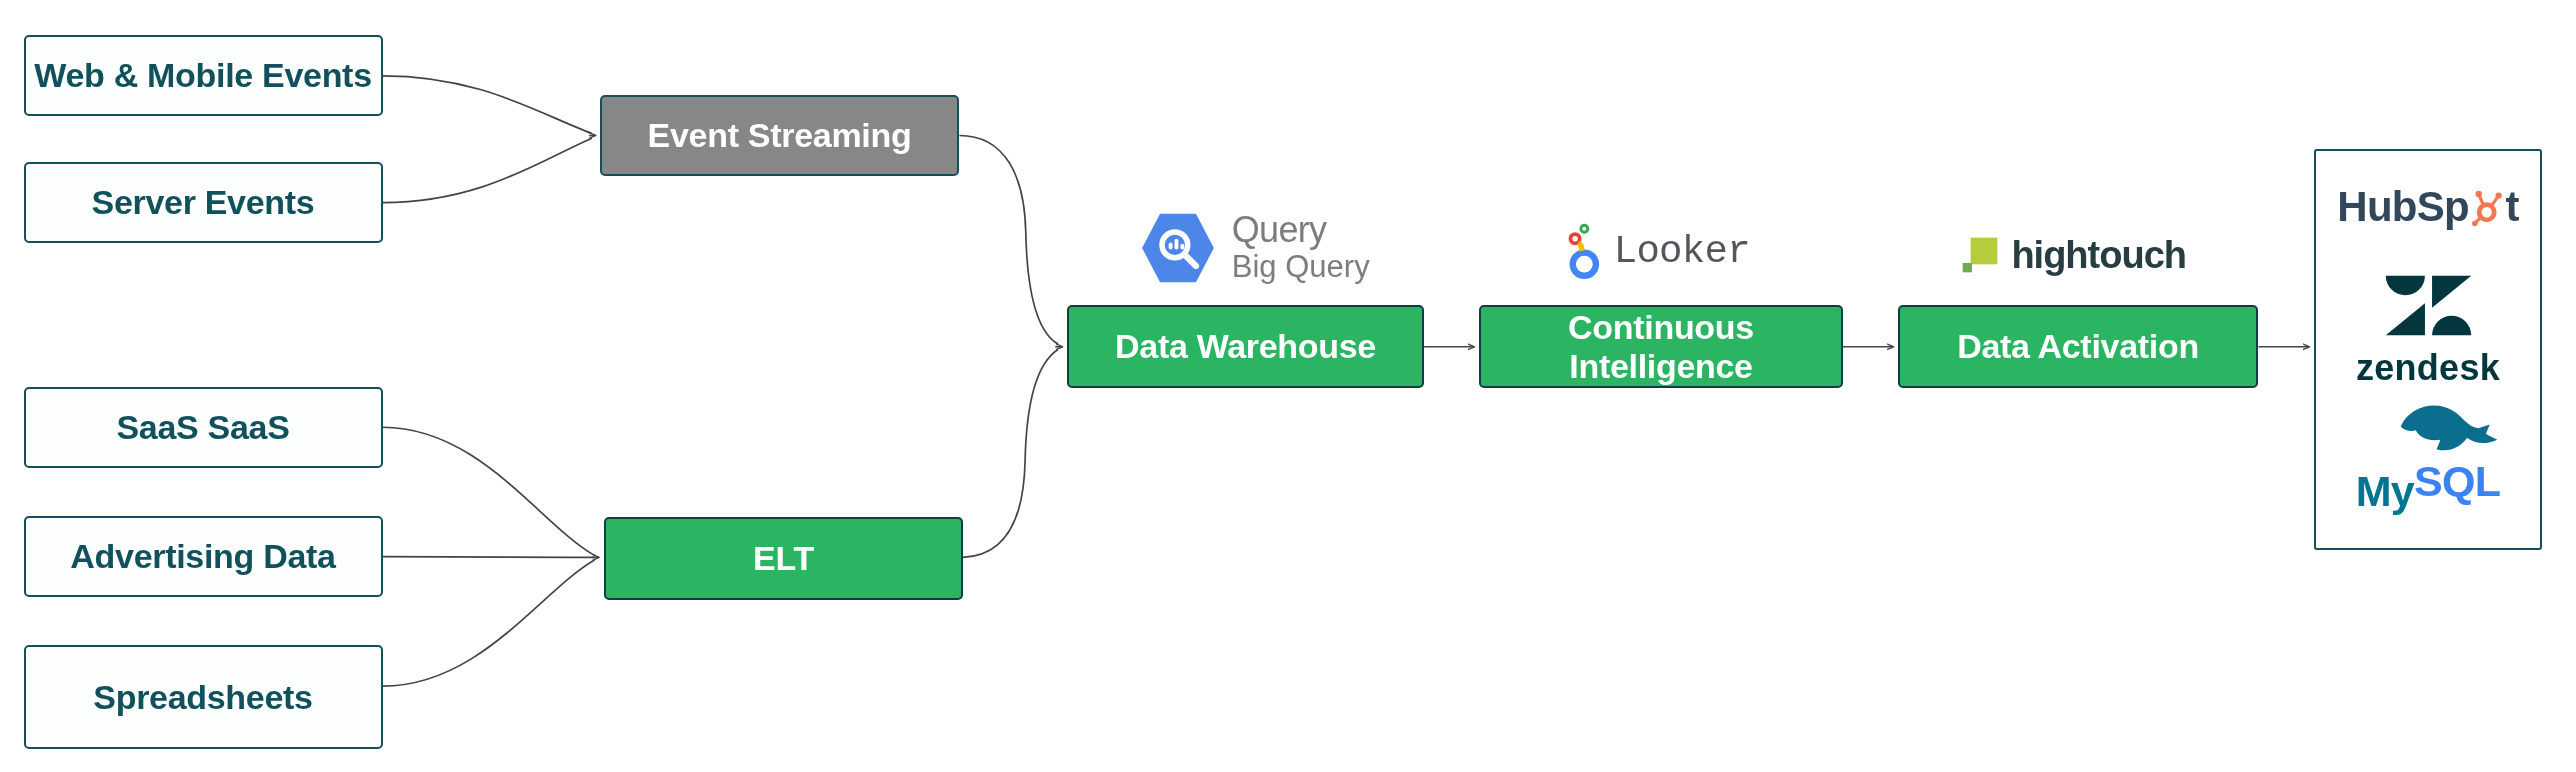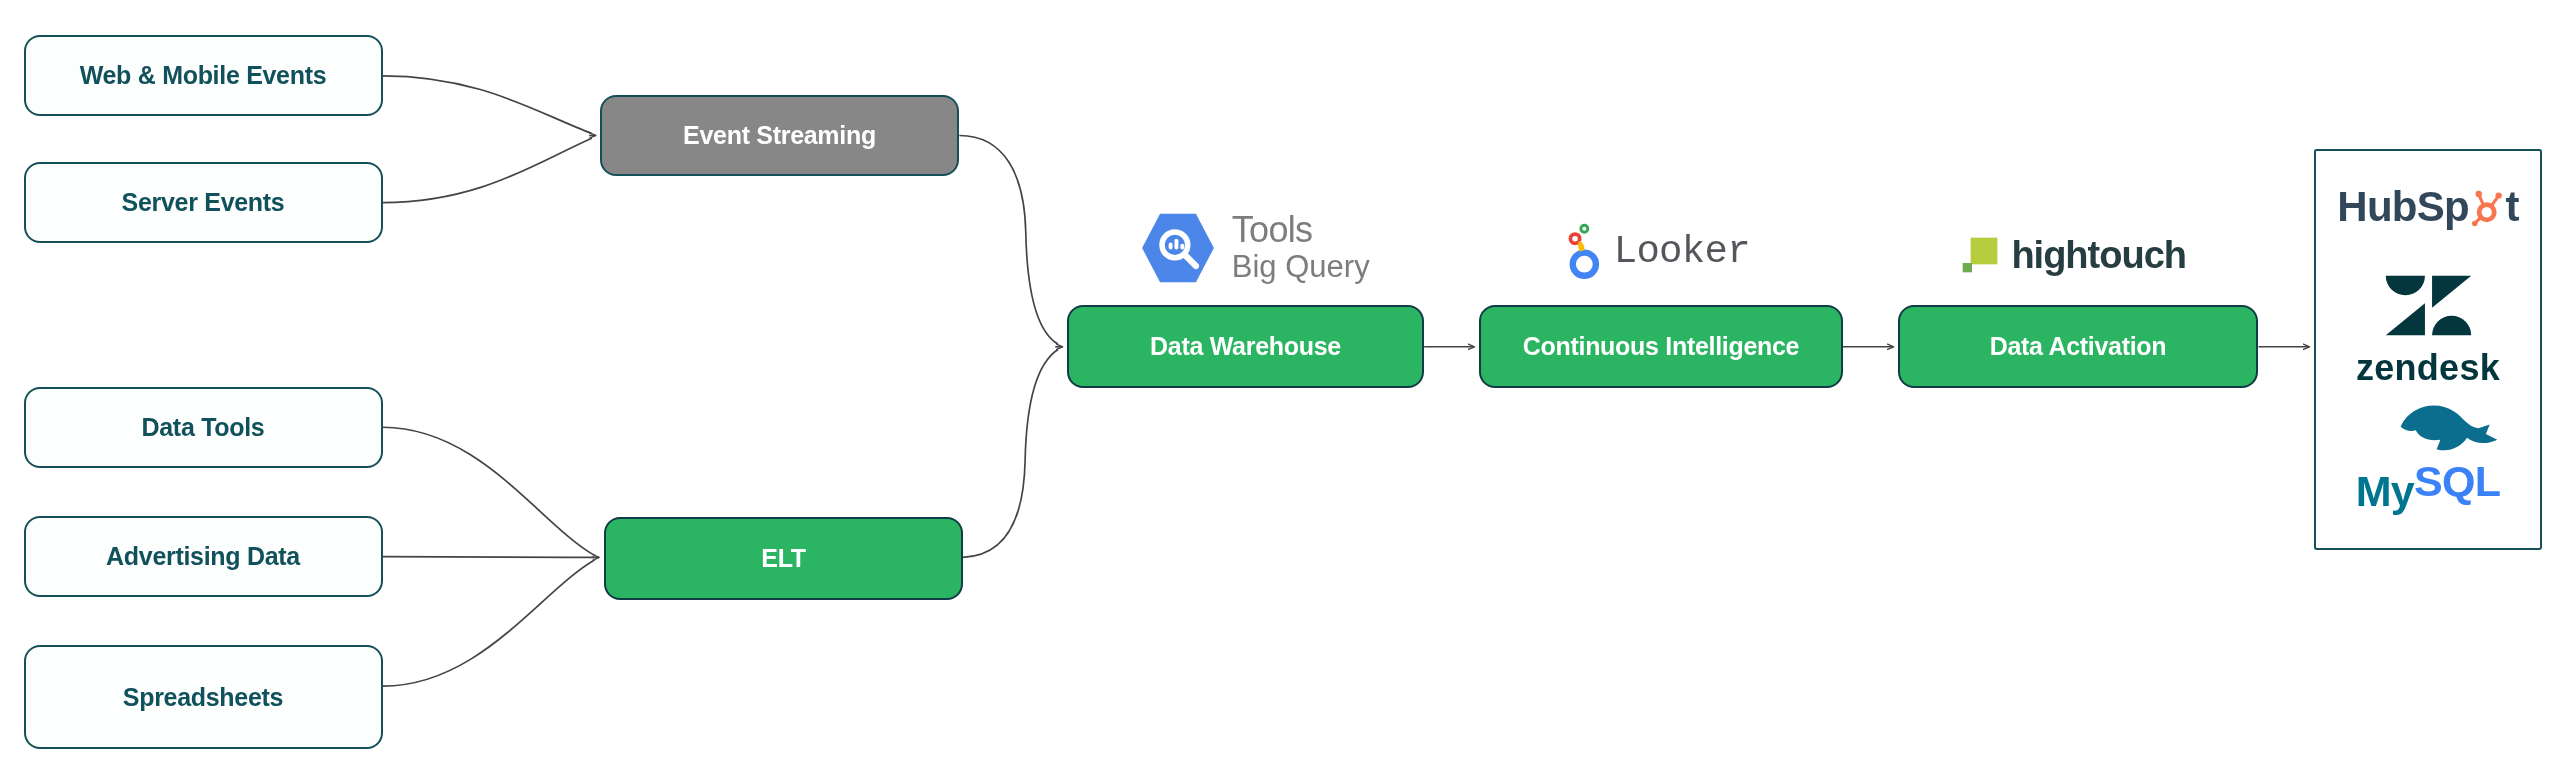--- a/index.html
+++ b/index.html
@@ -3,22 +3,22 @@
 <meta charset="utf-8">
 <style>
   html,body{margin:0;padding:0;background:#ffffff;}
   #canvas{
     position:relative;width:2576px;height:772px;background:#ffffff;overflow:hidden;
     font-family:"Liberation Sans",sans-serif;
   }
   #wires{position:absolute;left:0;top:0;width:2576px;height:772px;pointer-events:none;}
   .node{
     position:absolute;display:flex;align-items:center;justify-content:center;
-    border:2px solid #15505a;border-radius:16px;box-sizing:border-box;
-    font-weight:700;font-size:25px;letter-spacing:-0.3px;text-align:left;
+    border:2px solid #15505a;border-radius:5px;box-sizing:border-box;
+    font-weight:700;font-size:34px;letter-spacing:-0.3px;text-align:center;
   }
   .node.src{background:#fdfefe;color:#11515c;}
   .node.gray{background:#878787;color:#ffffff;border-color:#15505a;}
   .node.green{background:#2bb563;color:#ffffff;border-color:#0f3c46;}
   .panel{
     position:absolute;border:2px solid #15505a;border-radius:2.7px;background:#ffffff;
     box-sizing:border-box;
   }
   .logo-row{position:absolute;display:flex;align-items:center;}
   .bq-text{display:flex;flex-direction:column;justify-content:center;line-height:1.02;}
@@ -63,21 +63,21 @@
     </g>
   </svg>
 
   <div class="node src" style="left:23.5px;top:35px;width:359px;height:81px;">
     <span>Web &amp; Mobile Events</span>
   </div>
   <div class="node src" style="left:23.5px;top:162px;width:359px;height:81px;">
     <span>Server Events</span>
   </div>
   <div class="node src" style="left:23.5px;top:387px;width:359px;height:81px;">
-    <span>Data Tools</span>
+    <span>SaaS SaaS</span>
   </div>
   <div class="node src" style="left:23.5px;top:516px;width:359px;height:81px;">
     <span>Advertising Data</span>
   </div>
   <div class="node src" style="left:23.5px;top:645px;width:359px;height:104px;">
     <span>Spreadsheets</span>
   </div>
 
   <div class="node gray" style="left:600px;top:95px;width:359px;height:81px;">
     <span>Event Streaming</span>
@@ -98,21 +98,21 @@
   <div class="logo-row" style="left:1139px;top:208px;height:79px;">
     <svg width="78" height="78" viewBox="0 0 100 100">
       <polygon points="27,6 73,6 96,50 73,94 27,94 4,50" fill="#4c86e8"></polygon>
       <circle cx="46" cy="46" r="16.5" fill="none" stroke="#ffffff" stroke-width="7"></circle>
       <line x1="59" y1="59" x2="73" y2="73" stroke="#ffffff" stroke-width="8" stroke-linecap="round"></line>
       <rect x="38" y="43" width="5" height="9" rx="2.5" fill="#ffffff"></rect>
       <rect x="45.5" y="38" width="5" height="14" rx="2.5" fill="#ffffff"></rect>
       <rect x="53" y="44.5" width="5" height="7.5" rx="2.5" fill="#ffffff"></rect>
     </svg>
     <div class="bq-text" style="margin-left:14.8px;">
-      <span class="bq-line1">Tools</span>
+      <span class="bq-line1">Query</span>
       <span class="bq-line2">Big Query</span>
     </div>
   </div>
 
   <div class="logo-row" style="left:1568px;top:223px;height:58px;">
     <svg width="35" height="58" viewBox="0 0 60 100">
       <circle cx="28" cy="71" r="20" fill="none" stroke="#4285f4" stroke-width="11"></circle>
       <circle cx="12" cy="27" r="8" fill="none" stroke="#ea4335" stroke-width="6.5"></circle>
       <circle cx="28" cy="10" r="6" fill="none" stroke="#34a853" stroke-width="5"></circle>
       <path d="M19,31 C25,33 29,39 28,47 L20,49 C17,41 16,35 19,31 Z" fill="#fbbc04"></path>

